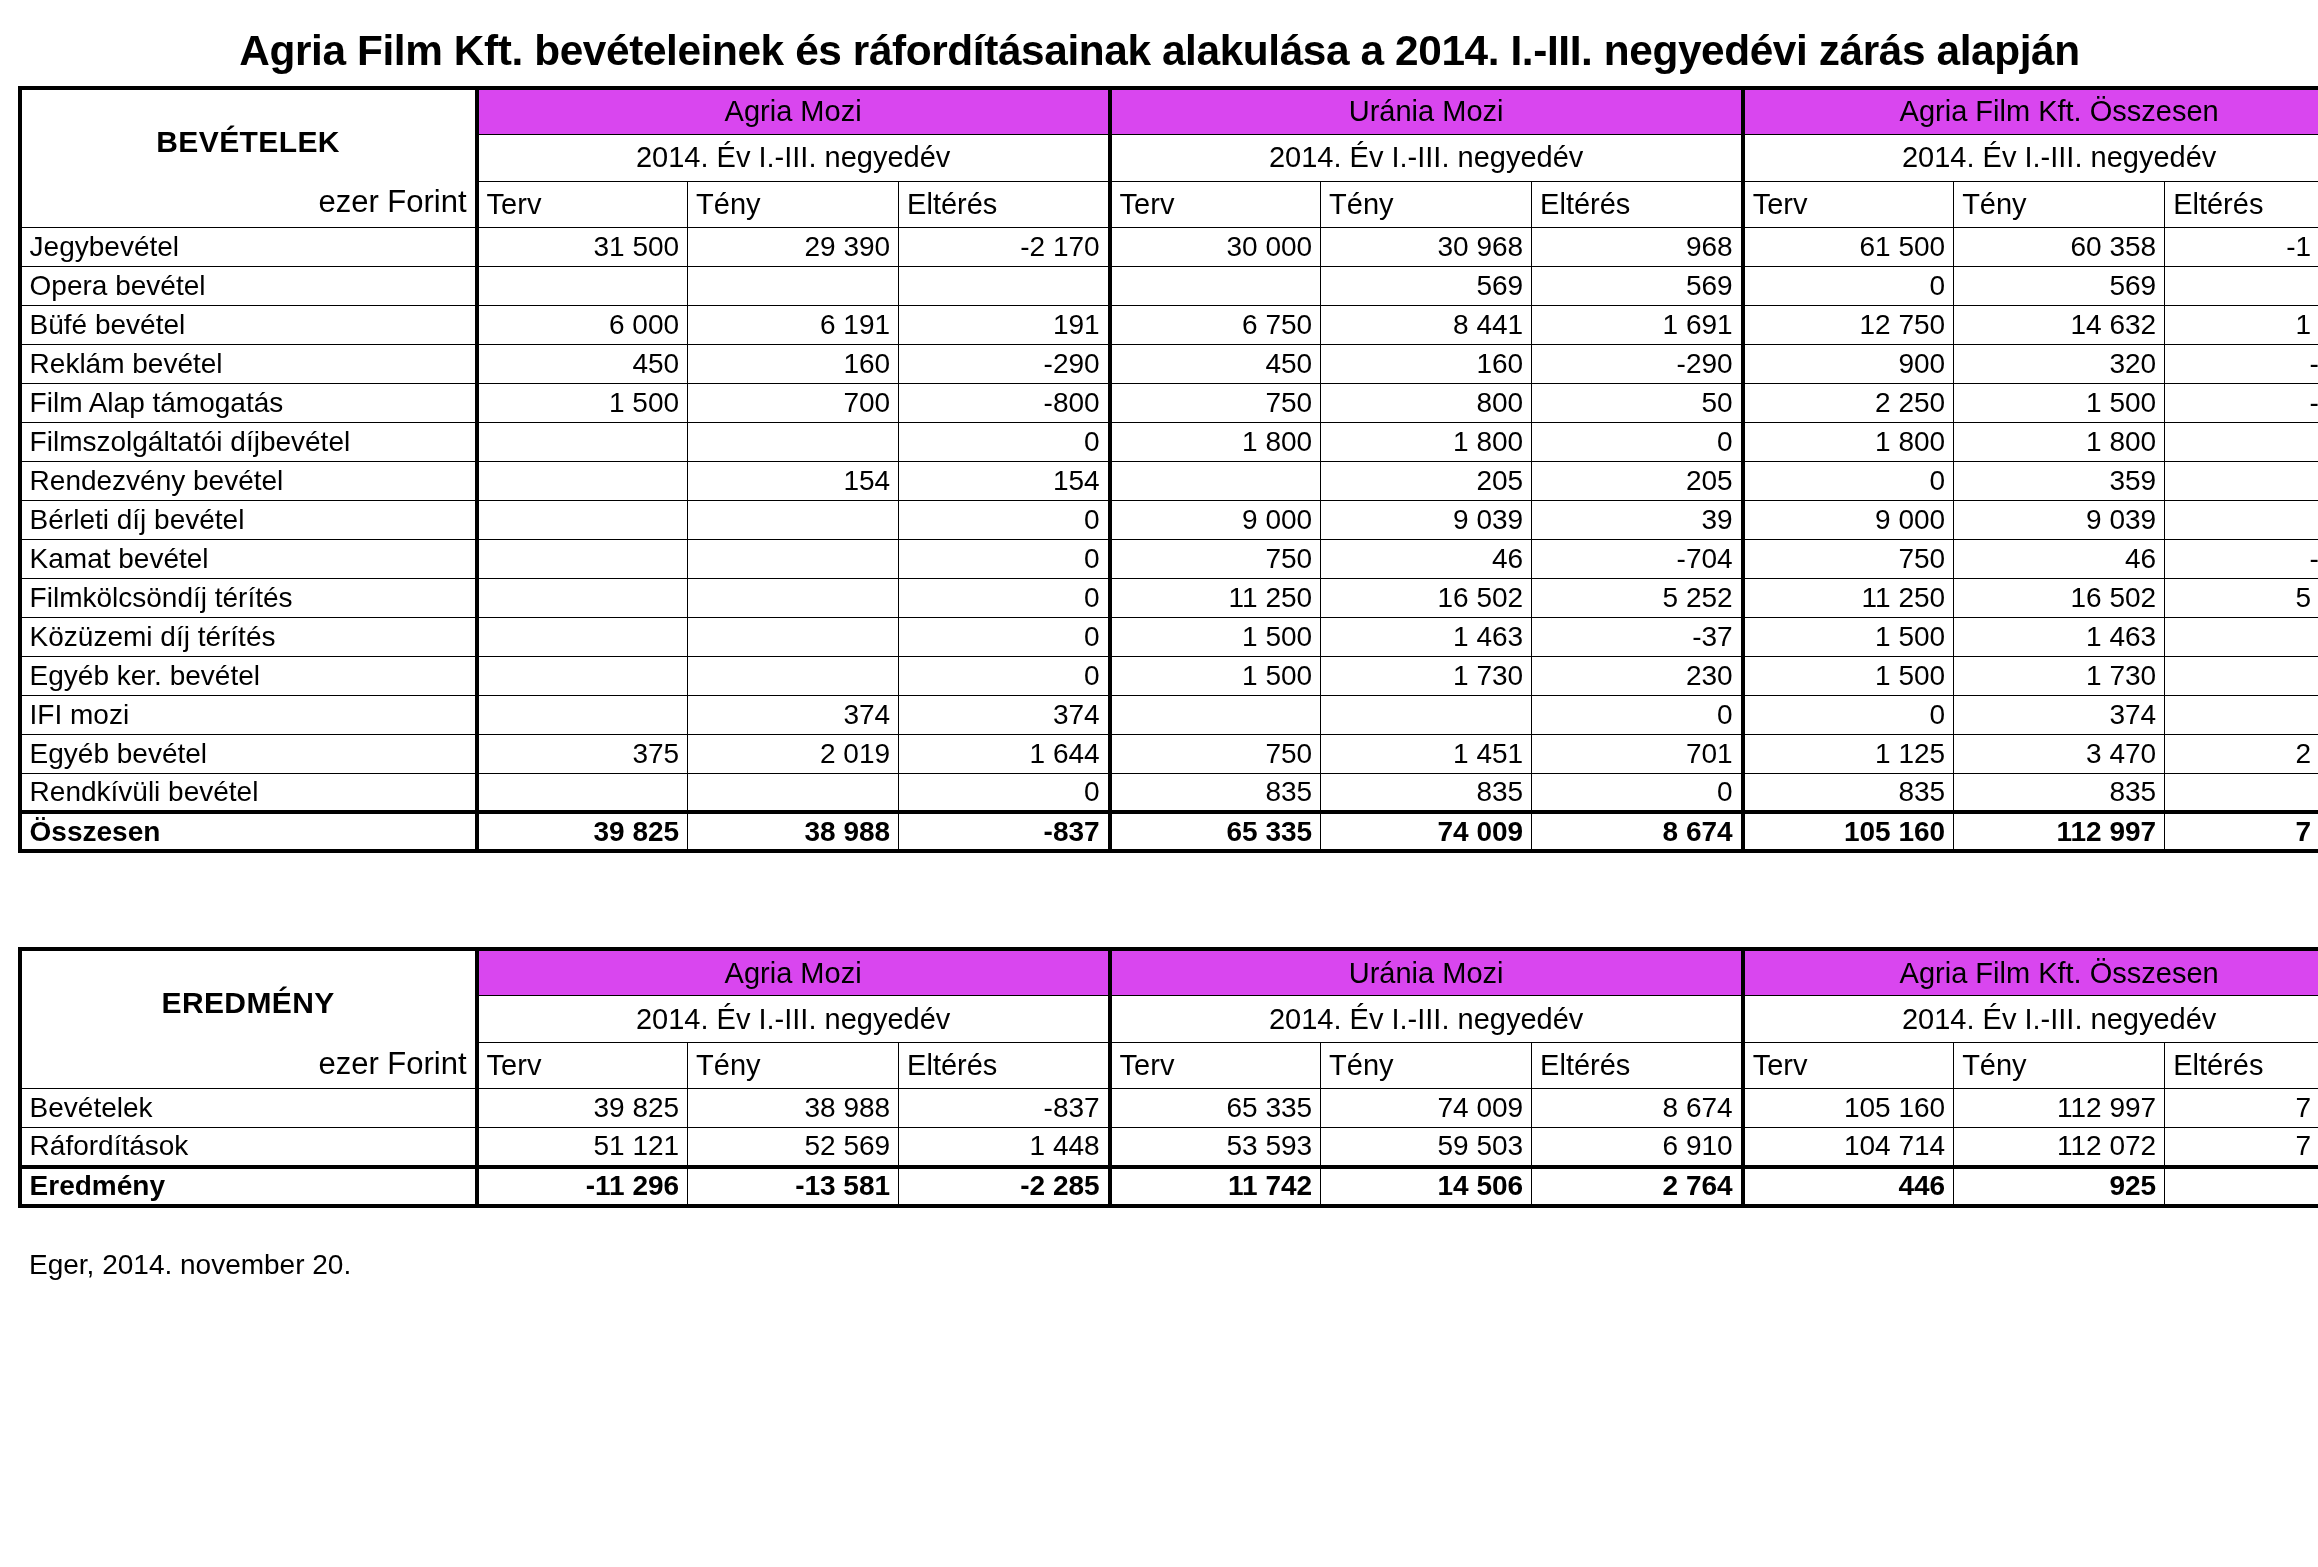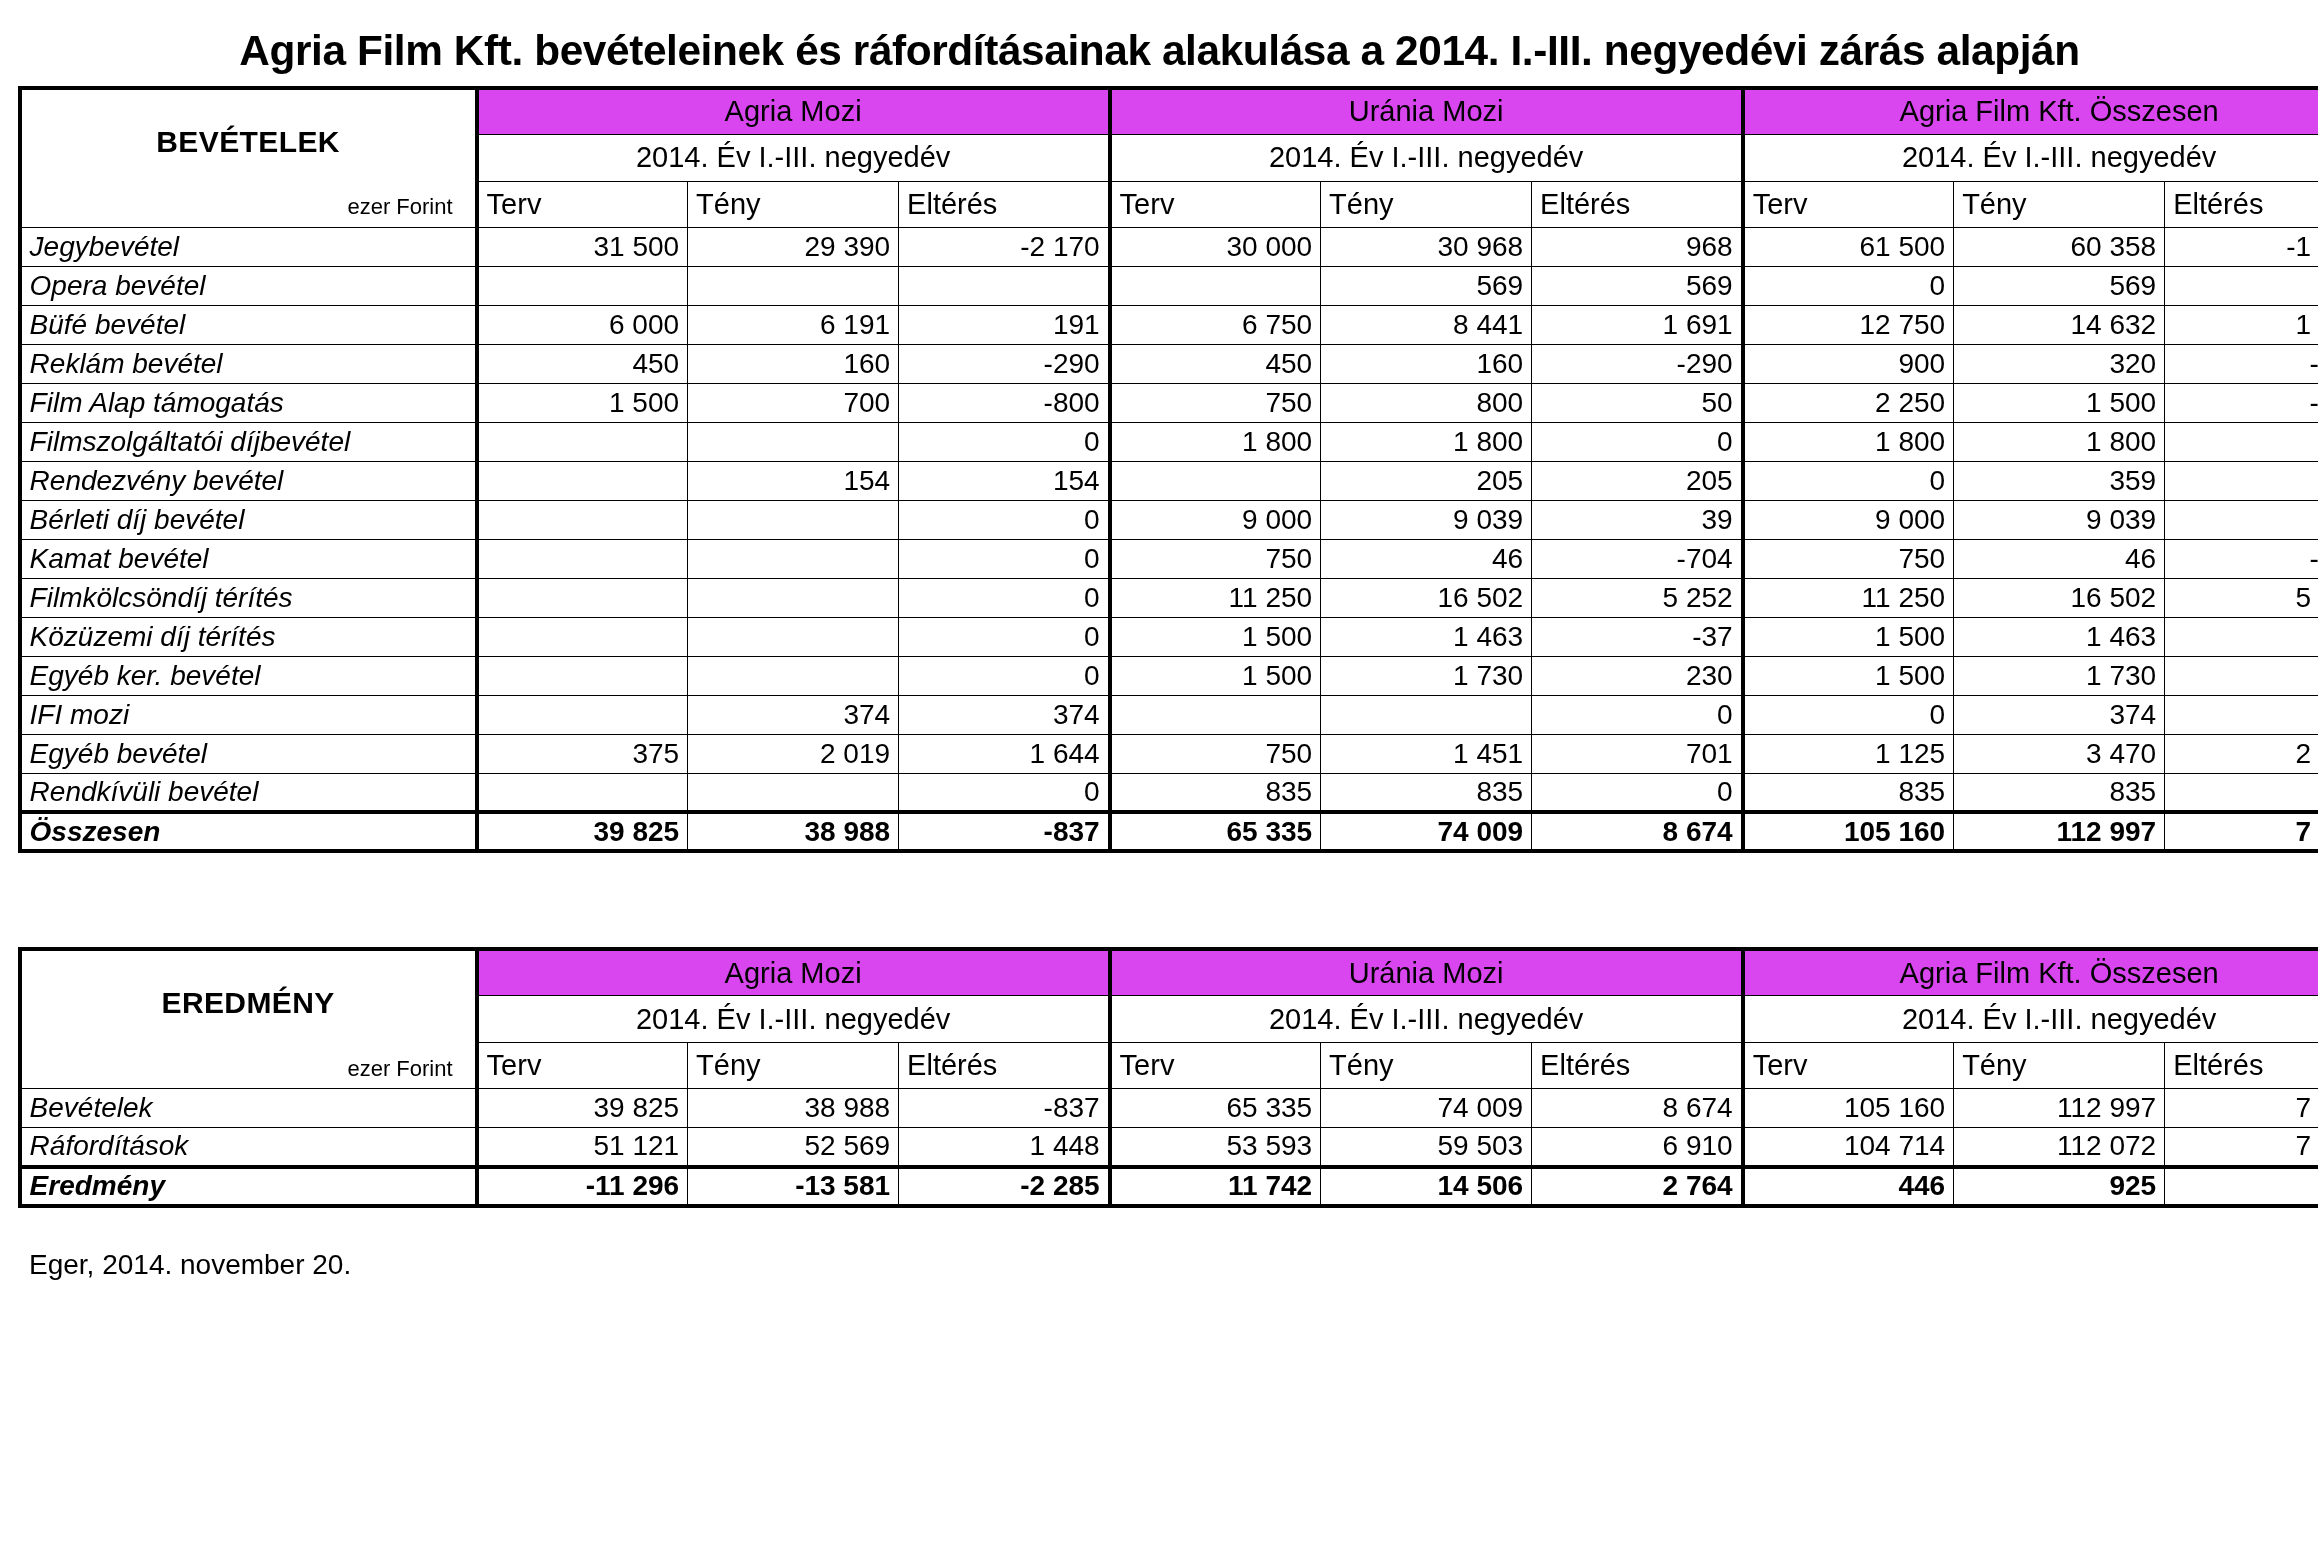--- a/index.html
+++ b/index.html
@@ -100,34 +100,33 @@
     position: absolute;
     left: 0; right: 0;
     top: 35px;
     text-align: center;
     font-weight: bold;
     font-size: 30px;
     letter-spacing: 0.4px;
   }
   .corner-unit {
     position: absolute;
-    right: 14px;
+    right: 0;
     bottom: 6.4px;
-    font-size: 22px;
+    font-size: 31px;
     font-weight: normal;
   }
 
   
   .grp-start { border-left: 4px solid #000 !important; }
 
   td.label {
     text-align: left;
     font-size: 28px;
     height: 39px;
-    font-style: italic;
   }
   td.num {
     text-align: right;
     font-size: 28px;
     height: 39px;
   }
 
   tr.total td {
     font-weight: bold;
     border-top: 4px solid #000;

